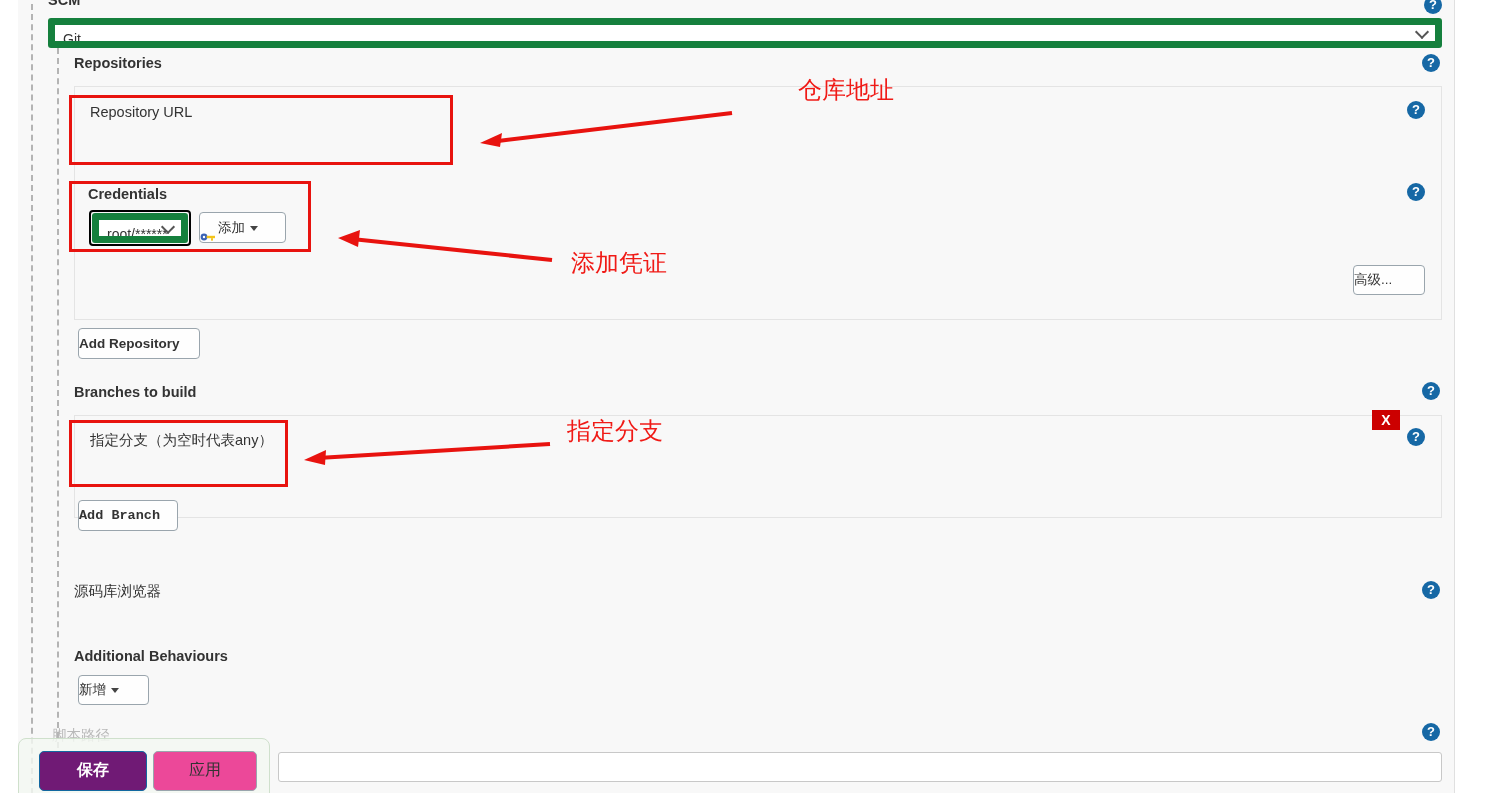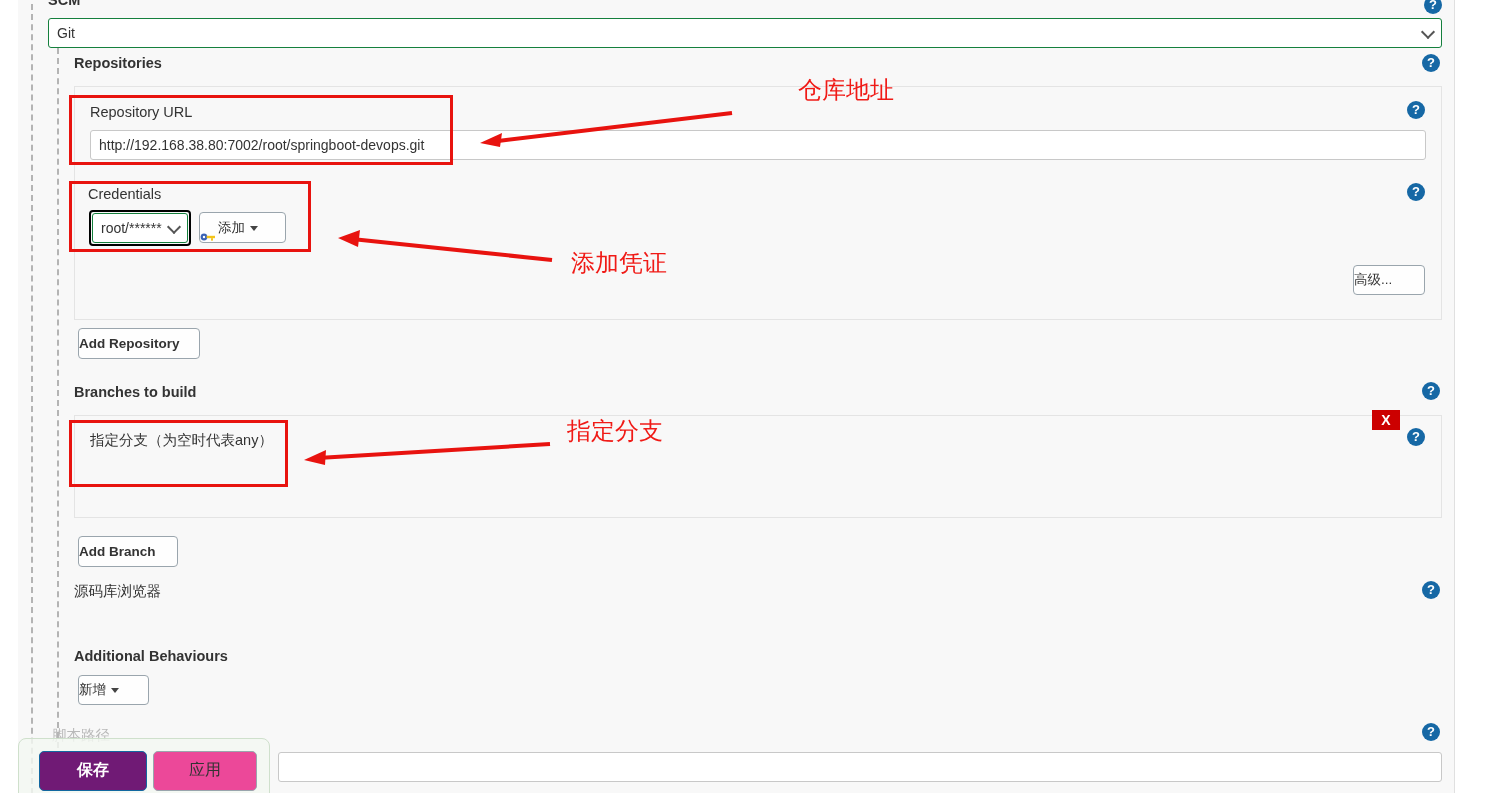--- a/index.html
+++ b/index.html
@@ -93,21 +93,21 @@
     font-family: "Liberation Sans", sans-serif;
     line-height: 28px;
   }
 
   
   .tselect {
     position: absolute;
     box-sizing: border-box;
     height: 30px;
     background: #ffffff;
-    border: 1px solid #15803d;
+    border: 7px solid #15803d;
     border-radius: 3px;
     font-size: 14px;
     color: #333;
     padding: 0 26px 0 8px;
     line-height: 28px;
     font-family: "Liberation Sans", sans-serif;
     white-space: nowrap;
     overflow: hidden;
     cursor: pointer;
   }
@@ -269,24 +269,23 @@
     <span class="caret"></span>
   </div>
 
   <div class="section-label" style="left:74px; top:55px;">Repositories</div>
   <div class="help" style="left:1422px; top:54px;">?</div>
 
   <div class="panel" style="left:74px; top:86px; width:1368px; height:234px;"></div>
 
   <div class="plain-label" style="left:90px; top:104px;">Repository URL</div>
   <div class="help" style="left:1407px; top:101px;">?</div>
-  <input class="tinput" style="left: 90px; top: 130px; width: 1336px;" value="http://192.168.38.80:7002/root/springboot-devops.git">
   <div class="redbox" style="left:69px; top:95px; width:384px; height:70px;"></div>
 
-  <div class="plain-label" style="left:88px; top:186px;">Credentials</div>
+  <div class="plain-label" style="left:88px; top:186px;font-weight:bold;">Credentials</div>
   <div class="help" style="left:1407px; top:183px;">?</div>
 
   <div class="tselect" style="left:92px; top:213px; width:96px; height:30px;">
     <span>root/******</span>
     <span class="caret"></span>
   </div>
   <div class="blackbox" style="left:89px; top:210px; width:102px; height:36px;"></div>
 
   <div class="btn btn-normal" style="left:199px; top:212px; width:87px; height:31px; line-height:29px;">
     <span class="keyicon">
@@ -308,21 +307,21 @@
   <div class="help" style="left:1422px; top:382px;">?</div>
 
   <div class="panel" style="left:74px; top:415px; width:1368px; height:103px;"></div>
 
   <div class="plain-label" style="left:90px; top:431px;">指定分支（为空时代表any）</div>
   <div class="xchip" style="left:1372px; top:410px; width:28px; height:20px;">X</div>
   <div class="help" style="left:1407px; top:428px;">?</div>
 
   <div class="redbox" style="left:69px; top:420px; width:219px; height:67px;"></div>
 
-  <div class="btn" style="left:78px; top:536px; width:100px; height:31px; line-height:29px;">Add Branch</div>
+  <div class="btn" style="left:78px; top:500px; width:100px; height:31px; line-height:29px;font-family:Liberation Mono, monospace;">Add Branch</div>
 
   <div class="plain-label" style="left:74px; top:582px;">源码库浏览器</div>
   <div class="help" style="left:1422px; top:581px;">?</div>
 
   <div class="section-label" style="left:74px; top:648px;">Additional Behaviours</div>
   <div class="btn btn-normal" style="left:78px; top:675px; width:71px; height:30px; line-height:28px;">
     <span>新增</span><span class="dd-caret"></span>
   </div>
 
   <div class="ghost-label" style="left:52px; top:726px;">脚本路径</div>

